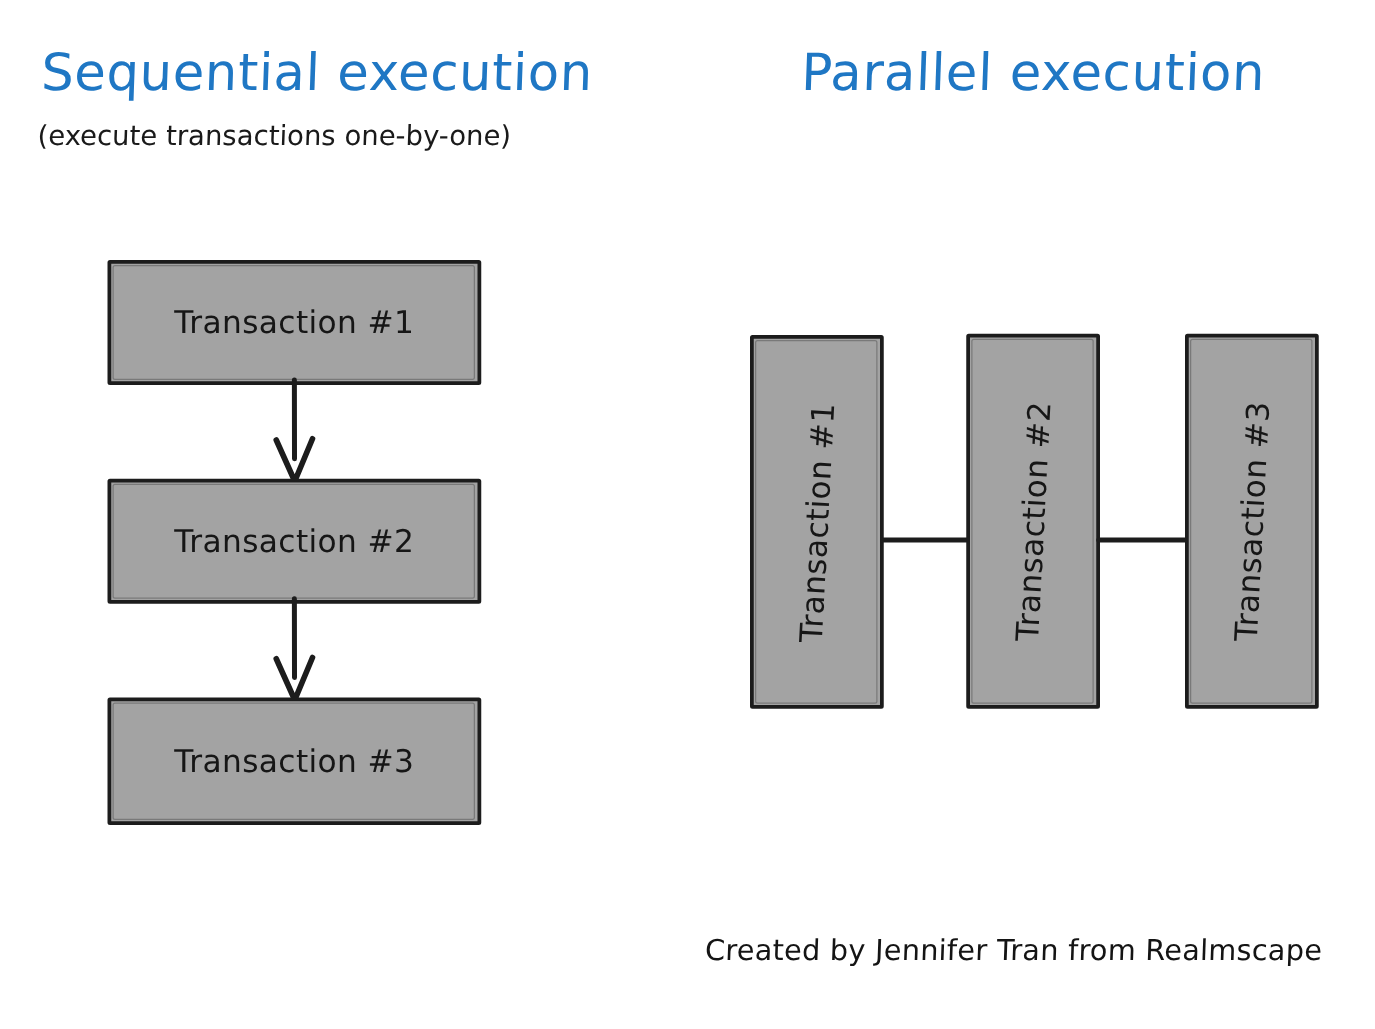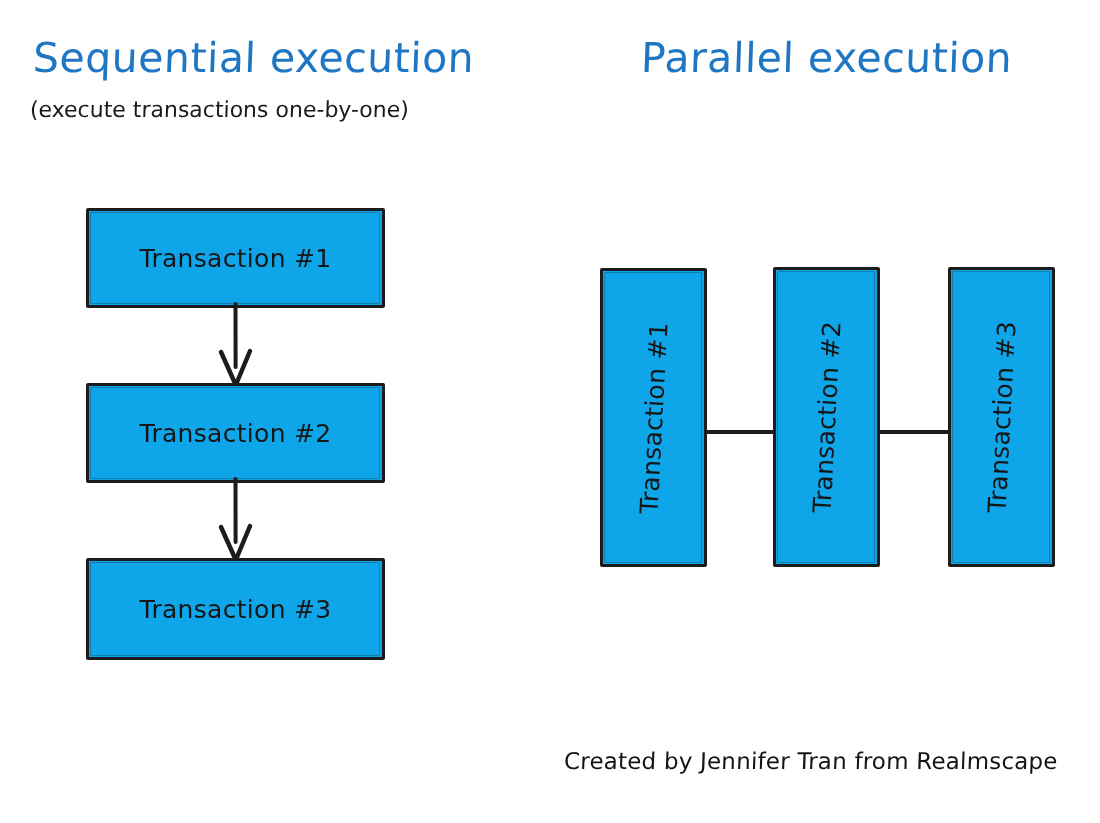--- a/index.html
+++ b/index.html
@@ -38,21 +38,21 @@
     font-size: 22px;
     color: #1a1a1a;
     white-space: nowrap;
     transform: skewX(-2deg);
   }
   #subtitle-sequential { left: 30px; top: 97px; }
 
   
   .hand-box {
     position: absolute;
-    background: #0ea5e9;
+    background: #a3a3a3;
     box-sizing: border-box;
     border: 3.5px solid #1c1c1c;
     border-radius: 2px;
   }
   
   .hand-box::after {
     content: "";
     position: absolute;
     left: 1px; top: 1px; right: 2px; bottom: 1px;
     border: 1px solid rgba(28,28,28,0.30);

